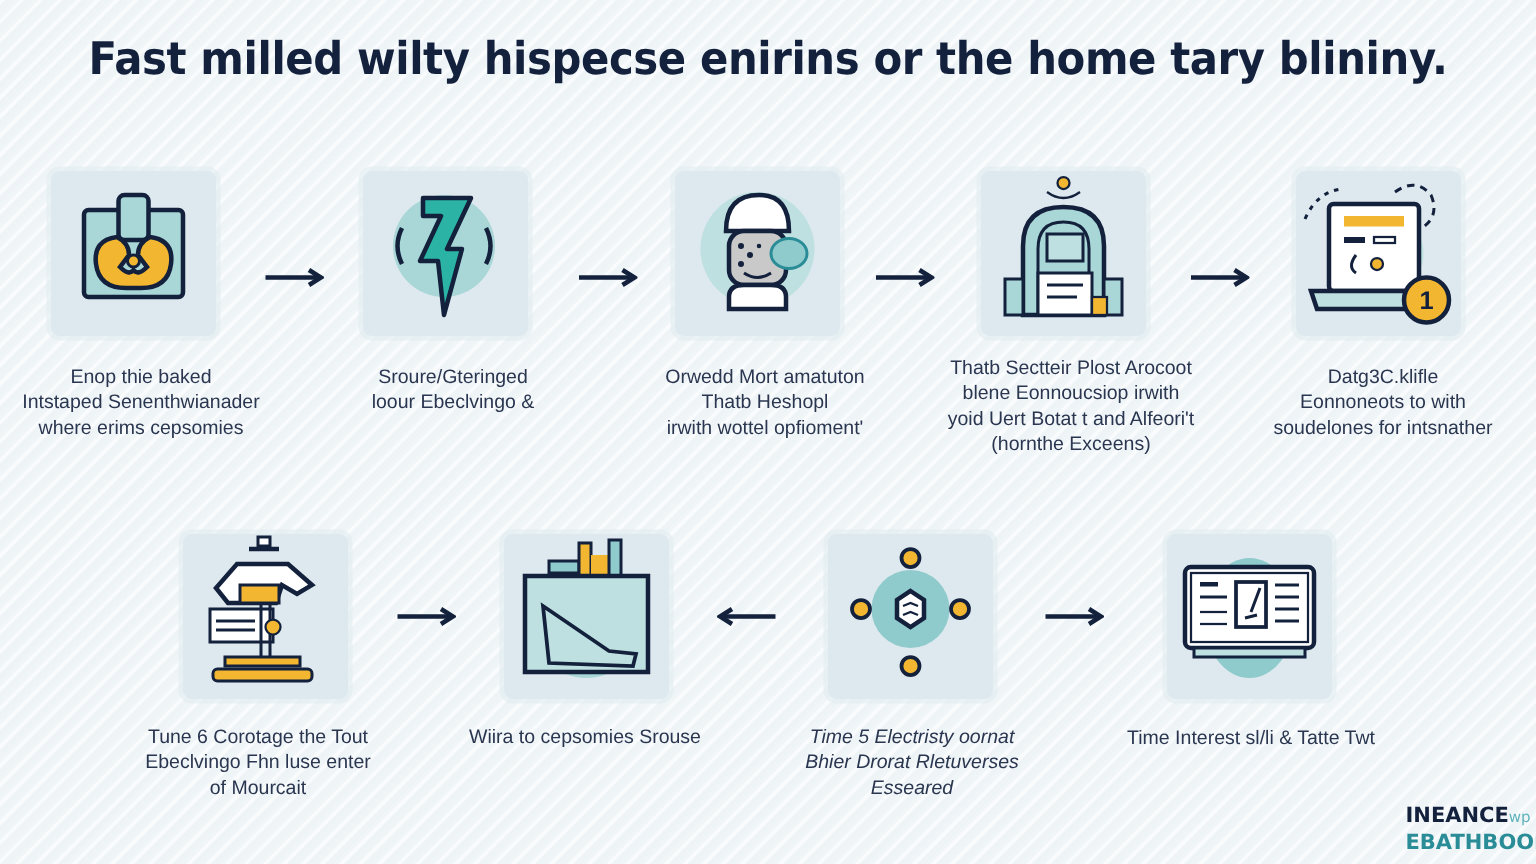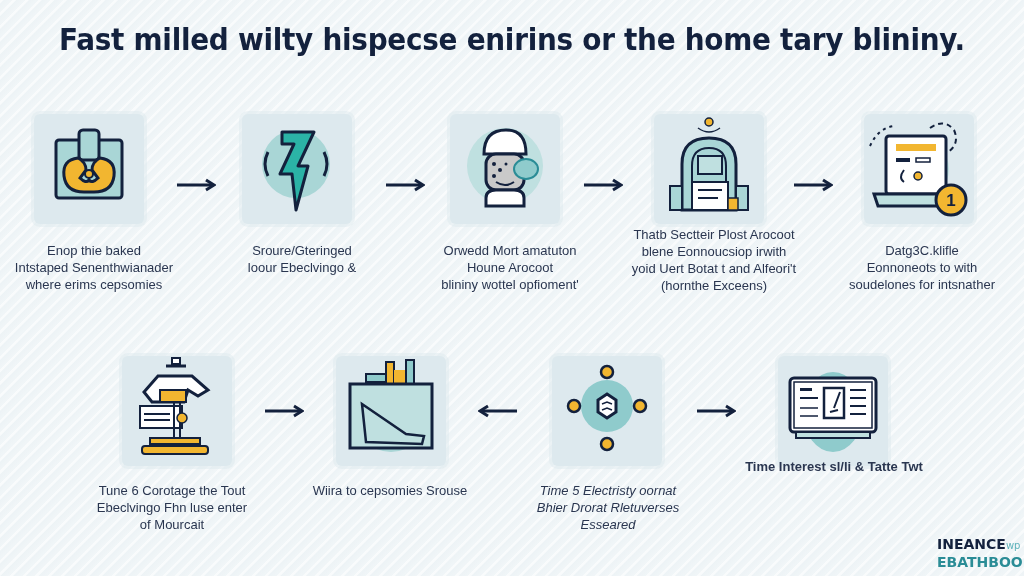--- a/index.html
+++ b/index.html
@@ -94,22 +94,22 @@
       <circle cx="50" cy="56" r="2" fill="#13213d"></circle>
       <circle cx="44" cy="62" r="2" fill="#13213d"></circle>
       <circle cx="56" cy="50" r="1.5" fill="#13213d"></circle>
     <path d="M46 68 Q55 74 64 68" fill="none" stroke="#13213d" stroke-width="2"></path>
     <ellipse cx="76" cy="55" rx="12" ry="10" fill="#8fcbcc" stroke="#2a8c96" stroke-width="2"></ellipse>
     <path d="M36 92 L36 84 Q36 76 46 76 L64 76 Q74 76 74 84 L74 92 Z" fill="#ffffff" stroke="#13213d" stroke-width="3"></path>
   </svg>
 </div>
 <div class="caption" style="left:400px; top:242px;">
   <span>Orwedd Mort amatuton</span>
-  <span>Houne Arocoot</span>
-  <span>blininy wottel opfioment'</span>
+  <span>Thatb Heshopl</span>
+  <span>irwith wottel opfioment'</span>
 </div>
 <div class="arrow" style="left:583px; top:178px;">
   <svg viewBox="0 0 40 14">
       <line x1="1" y1="7" x2="36" y2="7" stroke="#13213d" stroke-width="3"></line>
       <path d="M30 2 L38 7 L30 12" fill="none" stroke="#13213d" stroke-width="3"></path>
     </svg>
 </div>
 
 <div class="icon-box" style="left:654px; top:114px;">
   <svg viewBox="0 0 110 110">
@@ -119,21 +119,21 @@
     <path d="M38 96 L38 52 Q38 34 55 34 Q72 34 72 52 L72 96" fill="none" stroke="#13213d" stroke-width="2"></path>
     <rect x="44" y="42" width="24" height="18" fill="#bfe0e0" stroke="#13213d" stroke-width="2"></rect>
     <rect x="16" y="72" width="12" height="24" fill="#a9d6d6" stroke="#13213d" stroke-width="2"></rect>
     <rect x="82" y="72" width="12" height="24" fill="#a9d6d6" stroke="#13213d" stroke-width="2"></rect>
     <rect x="38" y="68" width="36" height="28" fill="#ffffff" stroke="#13213d" stroke-width="2"></rect>
     <line x1="44" y1="76" x2="68" y2="76" stroke="#13213d" stroke-width="2"></line>
     <line x1="44" y1="84" x2="64" y2="84" stroke="#13213d" stroke-width="2"></line>
     <rect x="74" y="84" width="10" height="12" fill="#f2b630" stroke="#13213d" stroke-width="1.5"></rect>
   </svg>
 </div>
-<div class="caption" style="left:604px; top:226px;">
+<div class="caption" style="left:604px; top:236px;">
   <span>Thatb Sectteir Plost Arocoot</span>
   <span>blene Eonnoucsiop irwith</span>
   <span>yoid Uert Botat t and Alfeori't</span>
   <span>(hornthe Exceens)</span>
 </div>
 <div class="arrow" style="left:793px; top:178px;">
   <svg viewBox="0 0 40 14">
       <line x1="1" y1="7" x2="36" y2="7" stroke="#13213d" stroke-width="3"></line>
       <path d="M30 2 L38 7 L30 12" fill="none" stroke="#13213d" stroke-width="3"></path>
     </svg>
@@ -243,20 +243,20 @@
     <line x1="22" y1="60" x2="40" y2="60" stroke="#13213d" stroke-width="1.5"></line>
     <rect x="46" y="32" width="20" height="30" fill="#ffffff" stroke="#13213d" stroke-width="2.5"></rect>
     <path d="M62 36 L56 52 M52 56 L60 54" stroke="#13213d" stroke-width="2"></path>
     <line x1="72" y1="34" x2="88" y2="34" stroke="#13213d" stroke-width="2"></line>
     <line x1="72" y1="42" x2="88" y2="42" stroke="#13213d" stroke-width="2"></line>
     <line x1="72" y1="50" x2="88" y2="50" stroke="#13213d" stroke-width="2"></line>
     <line x1="72" y1="58" x2="88" y2="58" stroke="#13213d" stroke-width="2"></line>
     <rect x="18" y="76" width="74" height="6" fill="#bfe0e0" stroke="#13213d" stroke-width="2"></rect>
   </svg>
 </div>
-<div class="caption" style="left:724px; top:458px;font-weight:bold;">
+<div class="caption" style="left:724px; top:483px;">
   <span>Time Interest sl/li &amp; Tatte Twt</span>
 </div>
 
 <div class="brand">
   <span class="l1"><span>INEANCE</span><span class="tag">wp</span></span>
   <span class="l2">EBATHBOOD</span>
 </div>
 
 </body></html>

